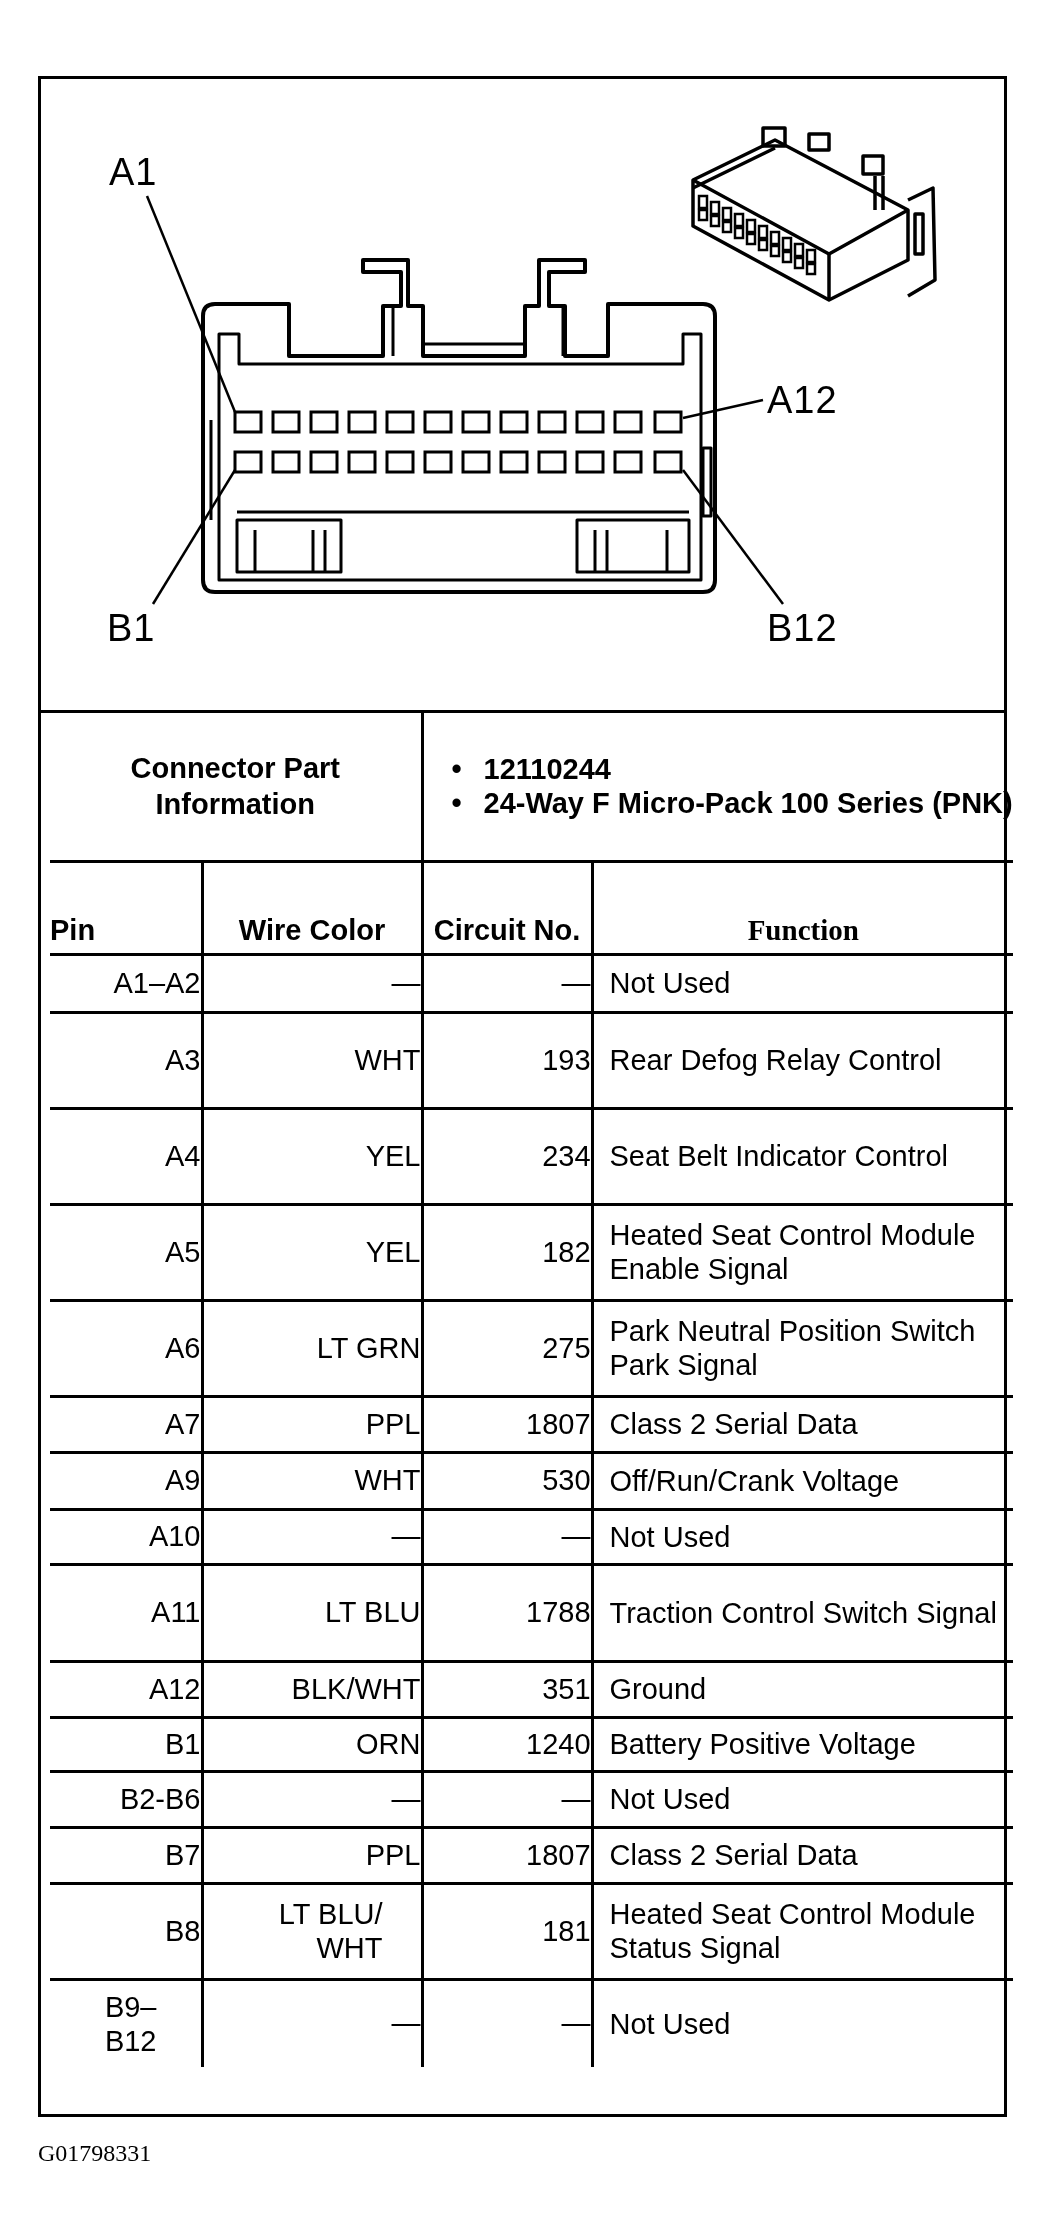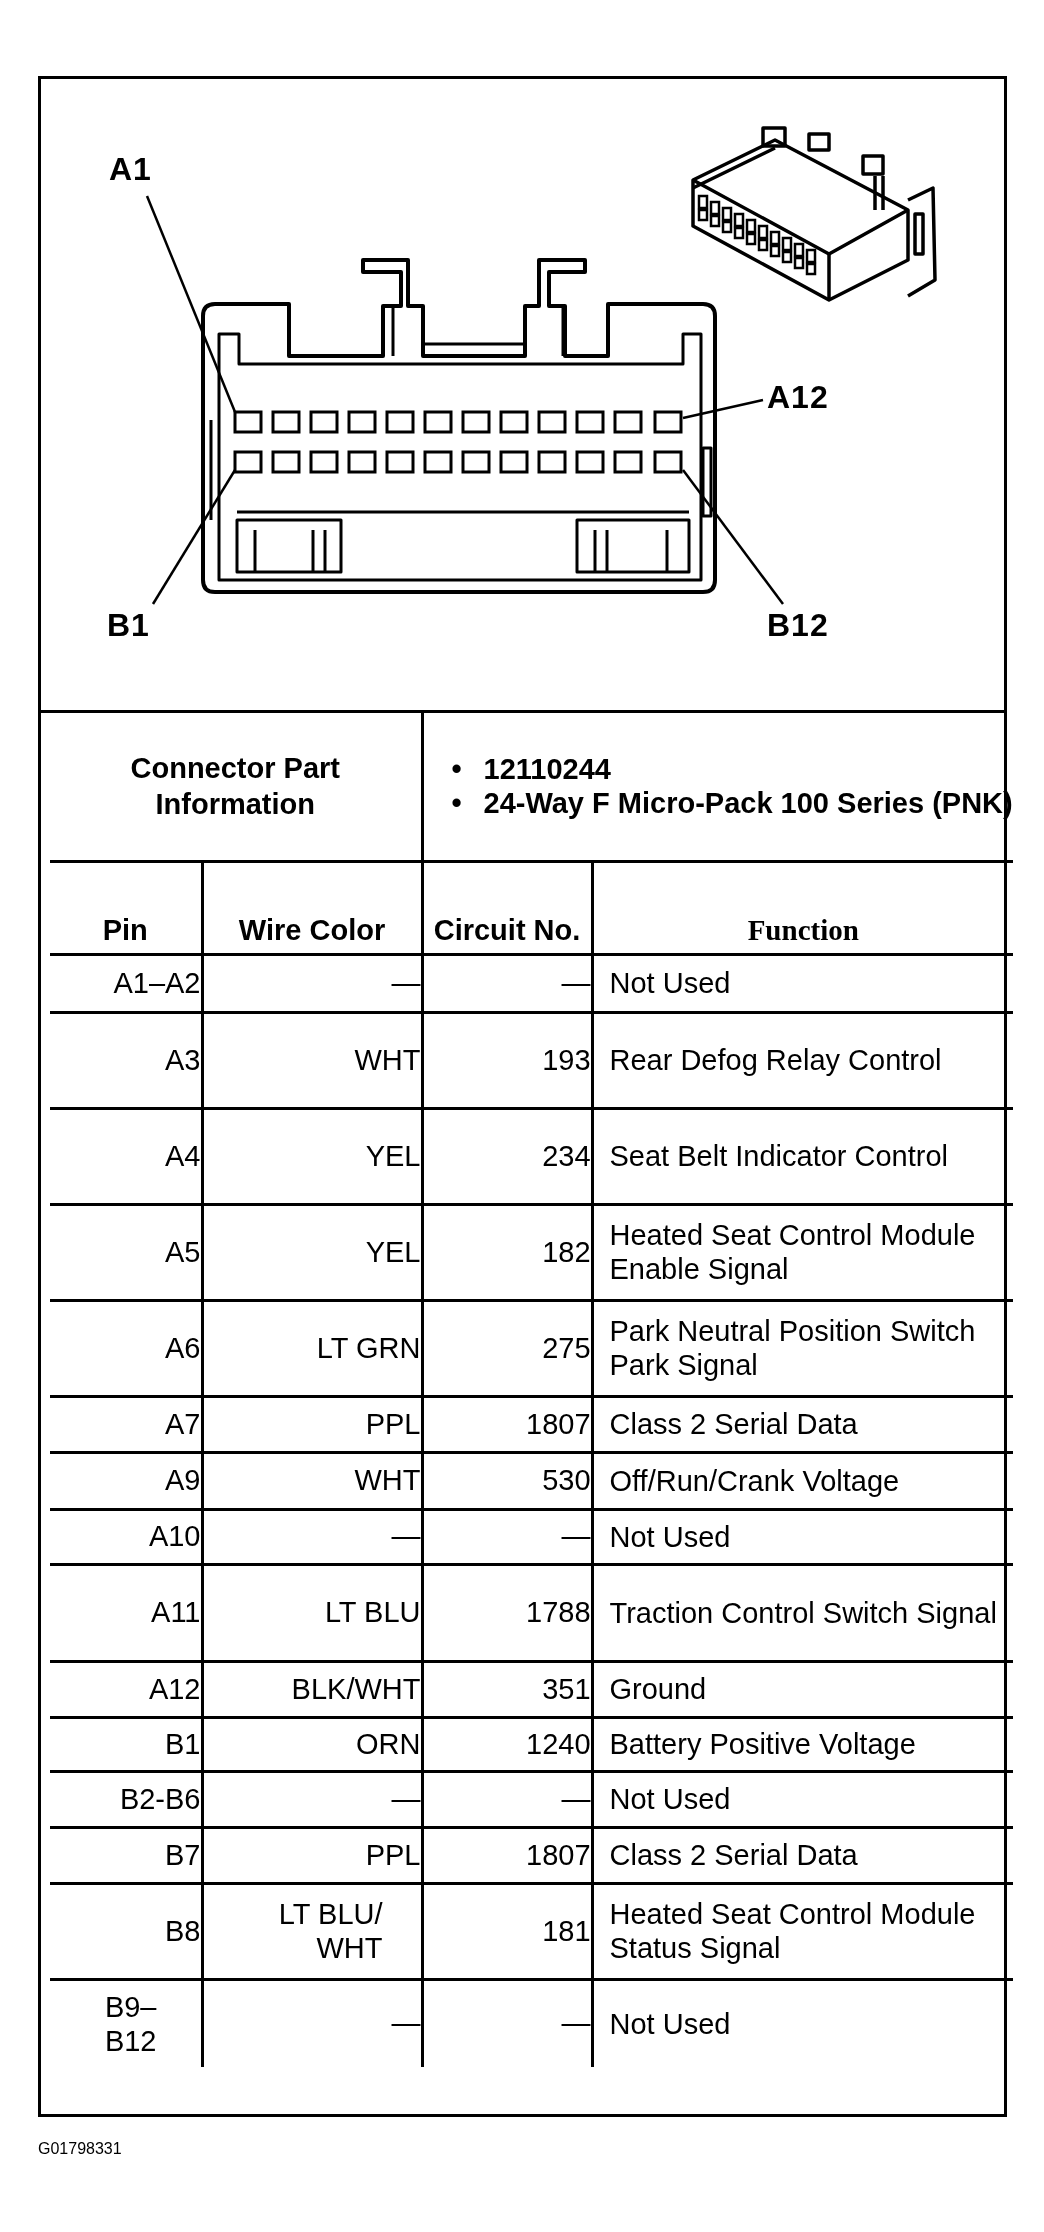--- a/index.html
+++ b/index.html
@@ -1,37 +1,37 @@
 <!DOCTYPE html>
 <html><head>
 <meta charset="utf-8">
 <style>
   html,body{margin:0;padding:0;background:#ffffff;}
   body{width:1044px;height:2232px;position:relative;overflow:hidden;font-family:"Liberation Sans",sans-serif;color:#000;}
   .sheet{position:absolute;left:38px;top:76px;width:969px;height:2041px;border:3px solid #000;box-sizing:border-box;}
   .diagram{position:absolute;left:0;top:0;width:100%;height:634px;border-bottom:3px solid #000;box-sizing:border-box;}
   .diagram svg{position:absolute;left:0;top:0;}
-  .lbl{position:absolute;font-weight:bold;font-size:32px;letter-spacing:1px;}
+  .lbl{position:absolute;font-weight:normal;font-size:38px;letter-spacing:1px;}
   table.pins{position:absolute;left:9px;top:634px;width:100%;border-collapse:collapse;table-layout:fixed;}
   table.pins td, table.pins th{border:3px solid #000;padding:0;vertical-align:middle;font-size:29px;}
   table.pins tr > *:first-child{border-left:none;}
   table.pins tr > *:last-child{border-right:none;}
   table.pins tr:first-child > *{border-top:none;}
   table.pins tr:last-child > *{border-bottom:none;}
   .info-label{text-align:center;font-weight:bold;font-size:29px;line-height:36px;}
   .info-val{font-weight:bold;font-size:29px;line-height:34px;padding-left:28px !important;}
   .info-val ul{margin:0;padding:0;list-style:none;}
   .info-val li{position:relative;padding-left:32px;}
   .info-val li::before{content:"\2022";position:absolute;left:0;top:0;}
   th{font-weight:bold;font-size:29px;line-height:34px;vertical-align:bottom !important;padding-bottom:6px !important;}
-  th.pin{text-align:center;}
+  th.pin{text-align:left;}
   th.func{text-align:center;font-family:Liberation Serif, serif;}
   td.c{text-align:right;}
   td.f{text-align:left;padding-left:16px !important;line-height:34px;}
-  .footer{position:absolute;left:38px;top:2140px;font-size:16px;}
+  .footer{position:absolute;left:38px;top:2140px;font-size:24px;font-family:Liberation Serif, serif;}
 </style>
 </head>
 <body>
 
 <div class="sheet">
 
   <div class="diagram">
     <svg width="963" height="631" viewBox="38 79 963 631">
       <g fill="none" stroke="#000" stroke-width="4" stroke-linejoin="round">
 

